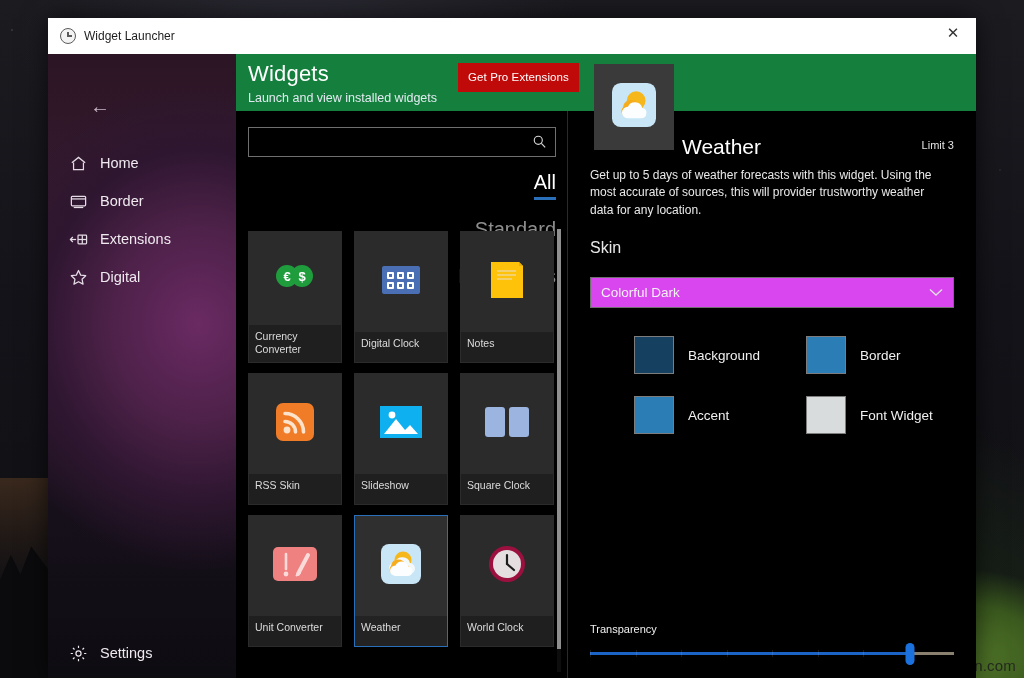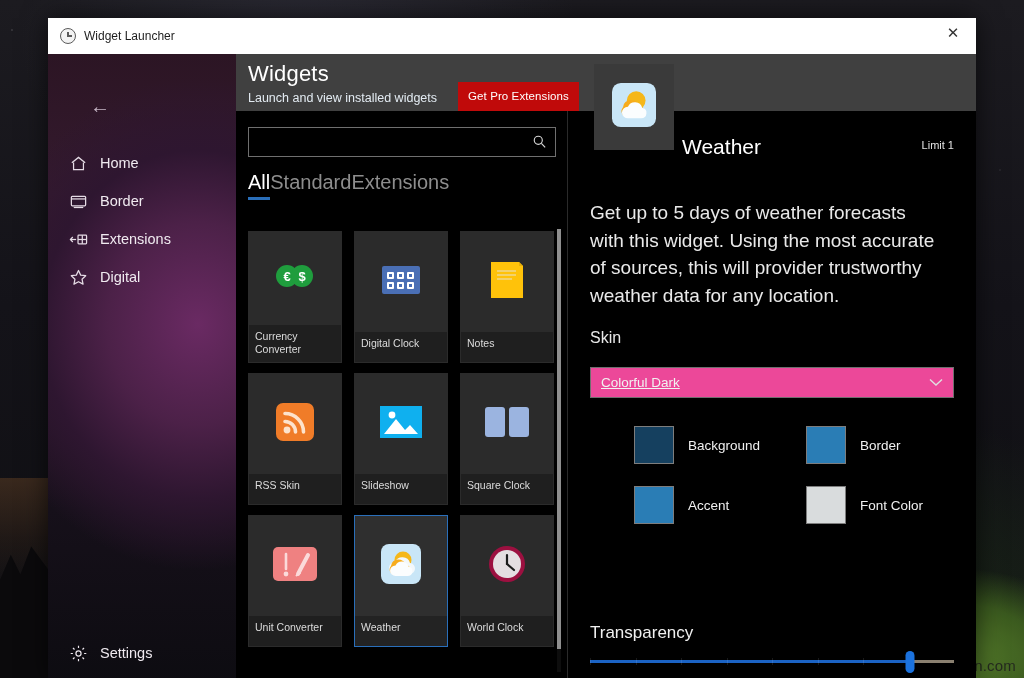--- a/index.html
+++ b/index.html
@@ -134,28 +134,28 @@
     transform: translateY(-50%);
     width: 20px; height: 20px;
     display:flex; align-items:center; justify-content:center;
   }
 
   
   #content { flex: 1; position: relative; background: #000000; }
 
   #header {
     height: 57px;
-    background: #404040;
+    background: #15803d;
     position: relative;
     padding: 8px 16px 0 12px;
   }
   #header-title { font-size: 22px; color: #ffffff; line-height: 1.05; letter-spacing:.2px;}
   #header-sub { font-size: 12.5px; color: #e3ebf2; margin-top: 6px; }
   #pro-btn {
-    position:absolute; left: 222px; top: 28px;
+    position:absolute; left: 222px; top: 9px;
     background: #c00a0a;
     color: #fff; font-size: 11.5px;
     padding: 8px 10px 9px;
     border: none;
     min-width: 98px; text-align:center;
     letter-spacing: .1px;
   }
 
   
   #panes { display: flex; height: 575px; }
@@ -176,22 +176,23 @@
   }
   #search-input {
     flex:1; background: transparent; border: none; outline: none;
     color: #e6e6e6; font-size: 13px;
     font-family: "Liberation Sans", sans-serif;
   }
   #search-input::placeholder { color: #8a8a8a; }
   #search-icon { color: #d8d8d8; font-size: 14px; line-height:1; }
 
   #tabs {
-    display:flex; align-items:flex-end; 
+    display:flex; align-items:flex-end; gap: 18px;
     padding: 14px 12px 0 12px;
+    flex-direction: column;
   }
   .tab {
     font-size: 20px; color: #8d8d8d; padding-bottom: 6px;
     position: relative;
   }
   .tab.active { color: #ffffff; }
   .tab.active::after {
     content:""; position:absolute; left:0; right:0; bottom:0;
     height: 3px; background: #2a6fba;
   }
@@ -256,51 +257,51 @@
     width: 80px; height: 86px;
     background: #3a3a3a;
     display:flex; align-items:center; justify-content:center;
   }
   #detail-title { font-size: 21px; color: #ffffff; padding-bottom: 8px; }
   #detail-limit {
     position:absolute; right: 0; bottom: 16px;
     font-size: 11px; color: #e2e2e2;
   }
   #detail-desc {
-    margin-top: 32px;
-    font-size: 19px; color: #e9e9e9; line-height: 1.45;
+    margin-top: 0;
+    font-size: 12px; color: #e9e9e9; line-height: 1.45;
     max-width: 350px;
   }
 
   .field-label { font-size: 16px; color: #e8e8e8; margin-top: 20px; margin-bottom: 20px; }
   #skin-select {
     height: 31px;
     border: 1px solid #6f6f6f;
-    background: #ec4899;
+    background: #d946ef;
     display:flex; align-items:center; justify-content: space-between;
     padding: 0 10px;
-    color: #f1f1f1; font-size: 13.5px; text-decoration: underline;
+    color: #f1f1f1; font-size: 13.5px;
   }
   #skin-chevron { color: #e0e0e0; font-size: 12px; }
 
   #color-grid {
     display: grid;
     grid-template-columns: 1fr 1fr;
     row-gap: 22px;
     margin-top: 28px;
     padding-left: 20px;
   }
   .color-cell { display:flex; align-items:center; gap: 14px; margin-left: 24px; }
   .swatch {
     width: 40px; height: 38px;
     border: 1px solid #7d7d7d;
   }
   .color-name { font-size: 13.5px; color: #f0f0f0; }
 
-  #transparency-label { font-size: 17px; color: #f0f0f0; }
+  #transparency-label { font-size: 11px; color: #f0f0f0; }
   #transparency-block { position:absolute; left: 22px; right: 22px; top: 512px; }
   #slider-track {
     position: relative; margin-top: 17px;
     height: 3px; background: #8a8070;
   }
   #slider-fill {
     position:absolute; left: 0; top: 0; height: 3px;
     background: #1b63c4;
   }
   #slider-thumb {
@@ -599,21 +600,21 @@
               <span>
                 <svg width="44" height="44" viewBox="0 0 40 40">
                   <rect x="0" y="0" width="40" height="40" rx="8" fill="#c9e6f7"></rect>
                   <circle cx="22" cy="16" r="8.5" fill="#f5b719"></circle>
                   <path d="M10 22 a7 7 0 0 1 7-6.5 a8.5 8.5 0 0 1 8 5.5 a5 5 0 0 1 -1 10 H15 a5.5 5.5 0 0 1 -5-9 Z" fill="#f7ac1c"></path>
                   <path d="M9 27 a5.5 5.5 0 0 1 5.5-5.5 a7 7 0 0 1 13 1 a4.8 4.8 0 0 1 -1 9.5 H14.5 A5.5 5.5 0 0 1 9 27 Z" fill="#fbfdfe"></path>
                 </svg>
               </span>
             </div>
             <div id="detail-title">Weather</div>
-            <div id="detail-limit">Limit 1</div>
+            <div id="detail-limit">Limit 3</div>
           </div>
 
           <div id="detail-desc">Get up to 5 days of weather forecasts with this widget. Using the most accurate of sources, this will provider trustworthy weather data for any location.</div>
 
           <div class="field-label">Skin</div>
           <div id="skin-select">
             <span>Colorful Dark</span>
             <span id="skin-chevron">
               <svg width="14" height="9" viewBox="0 0 14 9" fill="none" stroke="#e0e0e0" stroke-width="1.4">
                 <path d="M1 1.4 L7 7 L13 1.4"></path>
@@ -629,21 +630,21 @@
             <div class="color-cell">
               <span class="swatch" style="background:#2a7db5"></span>
               <span class="color-name">Border</span>
             </div>
             <div class="color-cell">
               <span class="swatch" style="background:#2a7db5"></span>
               <span class="color-name">Accent</span>
             </div>
             <div class="color-cell">
               <span class="swatch" style="background:#d9dcdd"></span>
-              <span class="color-name">Font Color</span>
+              <span class="color-name">Font Widget</span>
             </div>
           </div>
 
           <div id="transparency-block">
             <div id="transparency-label">Transparency</div>
             <div id="slider-track">
               <div id="slider-fill" style="width: 88%;"></div>
               <div class="slider-tick" style="left:0%"></div>
               <div class="slider-tick" style="left:12.5%"></div>
               <div class="slider-tick" style="left:25%"></div>

